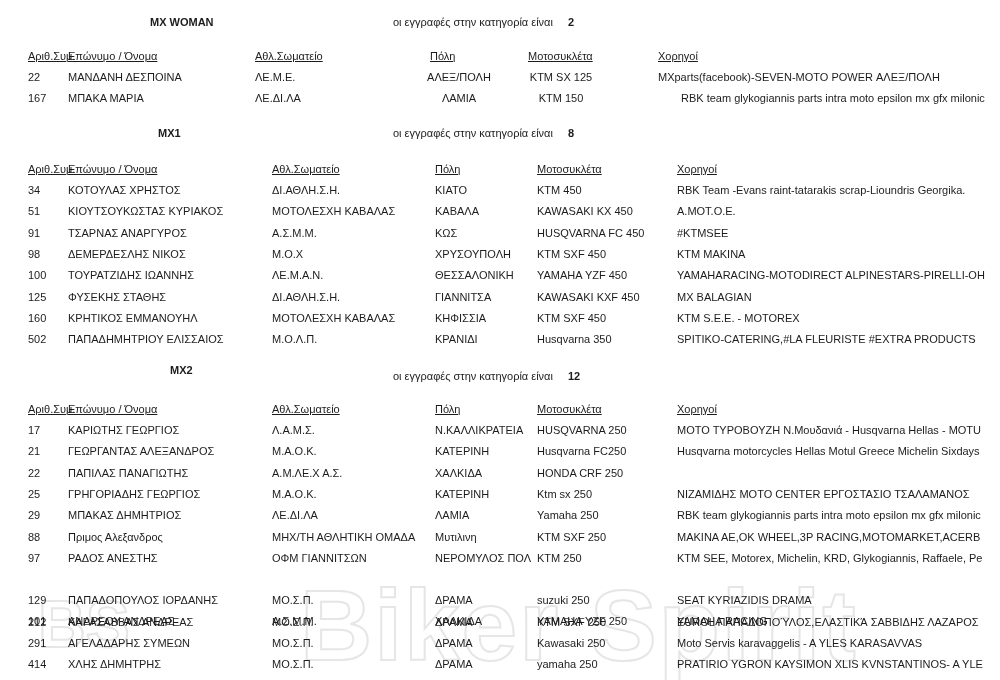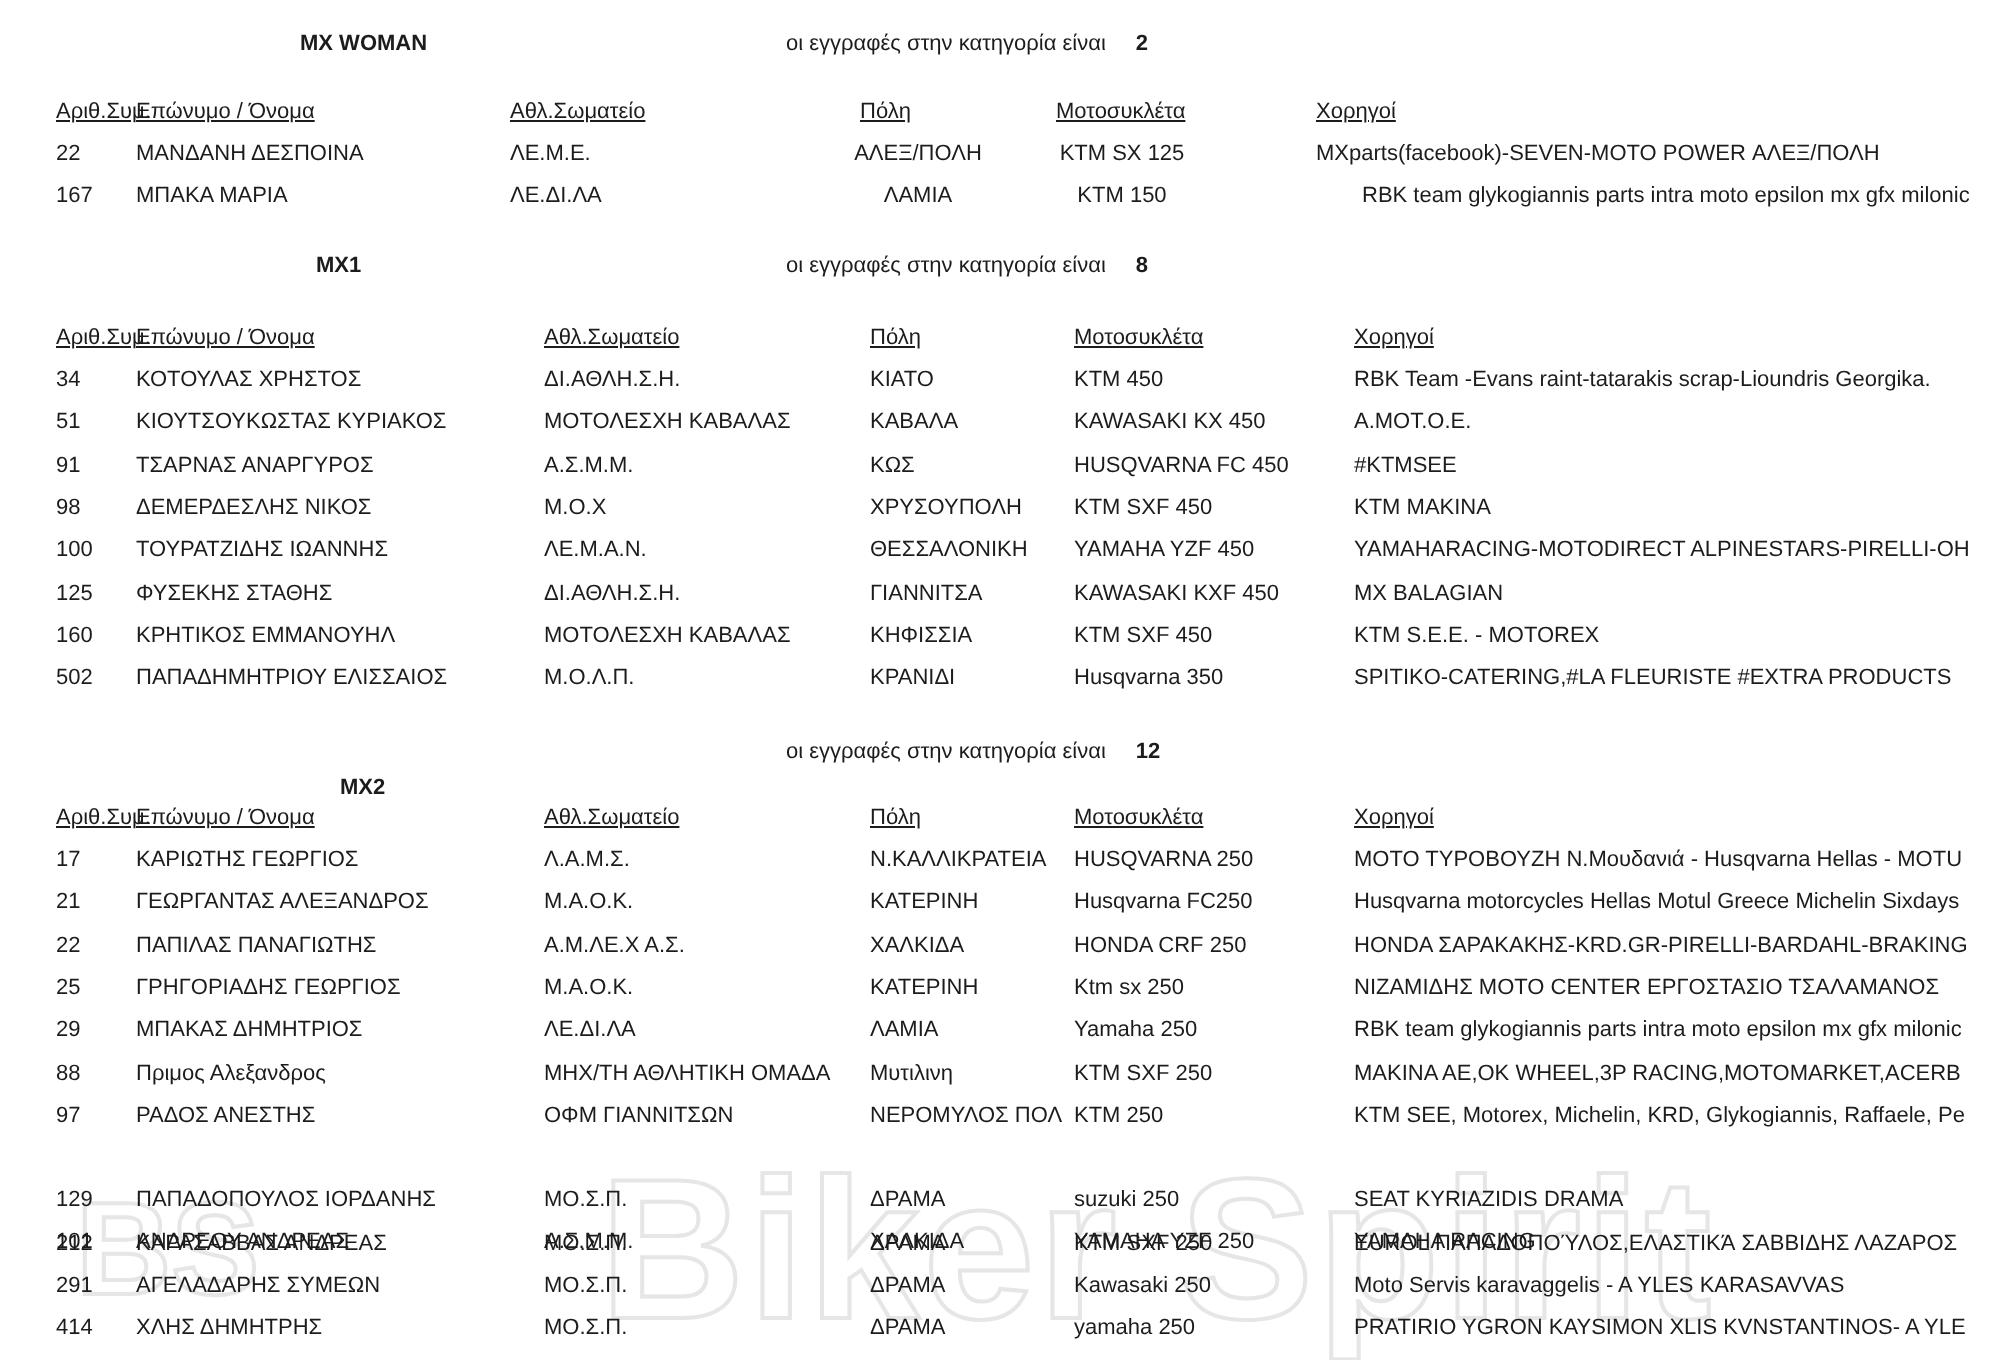--- a/index.html
+++ b/index.html
@@ -22,21 +22,21 @@
     white-space:nowrap;
     user-select:none;
   }
   #wm-main{left:300px;top:568px;font-size:100px;}
   #wm-bs{left:38px;top:586px;font-size:66px;letter-spacing:0;}
   
   .sec{position:absolute;left:0;top:0;width:1000px;z-index:1;}
   .sec-title{position:absolute;font-weight:bold;white-space:nowrap;}
   #sec0 .sec-title{left:150px;top:16px;}
   #sec1 .sec-title{left:158px;top:127px;}
-  #sec2 .sec-title{left:158px;top:388px;padding-left:12px;}
+  #sec2 .sec-title{left:158px;top:364px;padding-left:12px;}
   .count-line{position:absolute;left:393px;white-space:nowrap;}
   #sec0 .count-line{top:16px;}
   #sec1 .count-line{top:127px;}
   #sec2 .count-line{top:370px;}
   .count-num{font-weight:bold;margin-left:15px;}
   .hdr-row{position:absolute;left:0;width:820px;height:20px;}
   #sec0 .hdr-row{top:50px;}
   #sec1 .hdr-row{top:163px;}
   #sec2 .hdr-row{top:403px;}
   .hdr{position:absolute;text-decoration:underline;white-space:nowrap;}
@@ -210,21 +210,20 @@
         <span class="cell c-city">ΚΑΤΕΡΙΝΗ</span>
         <span class="cell c-moto">Husqvarna FC250</span>
         <span class="cell c-sponsors">Husqvarna motorcycles Hellas Motul Greece Michelin Sixdays</span>
       </div>
       <div class="row" style="top: 466.6px;">
         <span class="cell c-num">22</span>
         <span class="cell c-name">ΠΑΠΙΛΑΣ ΠΑΝΑΓΙΩΤΗΣ</span>
         <span class="cell c-club">Α.Μ.ΛΕ.Χ  Α.Σ.</span>
         <span class="cell c-city">ΧΑΛΚΙΔΑ</span>
         <span class="cell c-moto">HONDA CRF 250</span>
-        <span class="cell c-sponsors">HONDA ΣΑΡΑΚΑΚΗΣ-KRD.GR-PIRELLI-BARDAHL-BRAKING</span>
       </div>
       <div class="row" style="top: 487.9px;">
         <span class="cell c-num">25</span>
         <span class="cell c-name">ΓΡΗΓΟΡΙΑΔΗΣ ΓΕΩΡΓΙΟΣ</span>
         <span class="cell c-club">Μ.Α.Ο.Κ.</span>
         <span class="cell c-city">ΚΑΤΕΡΙΝΗ</span>
         <span class="cell c-moto">Ktm sx 250</span>
         <span class="cell c-sponsors">ΝΙΖΑΜΙΔΗΣ MOTO CENTER  ΕΡΓΟΣΤΑΣΙΟ ΤΣΑΛΑΜΑΝΟΣ</span>
       </div>
       <div class="row" style="top: 509.2px;">

